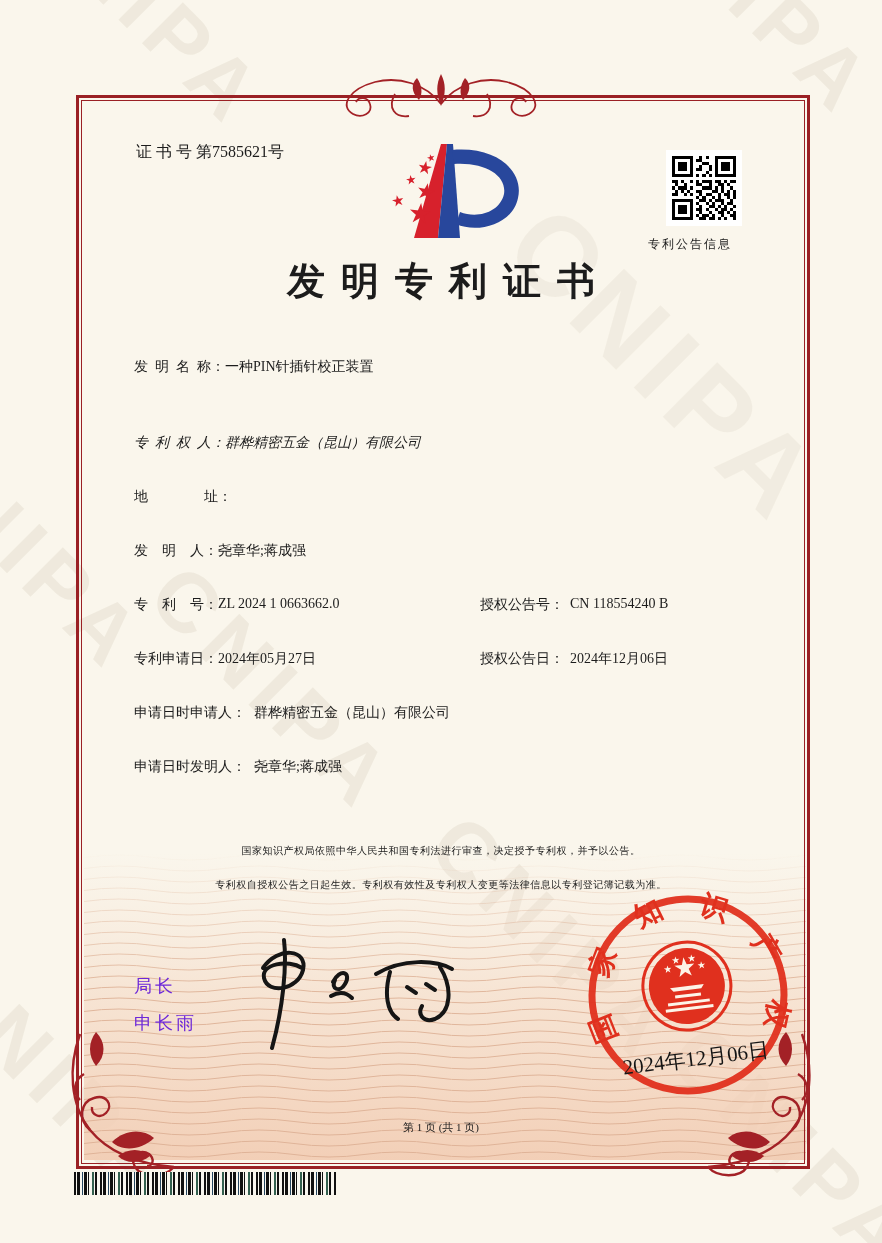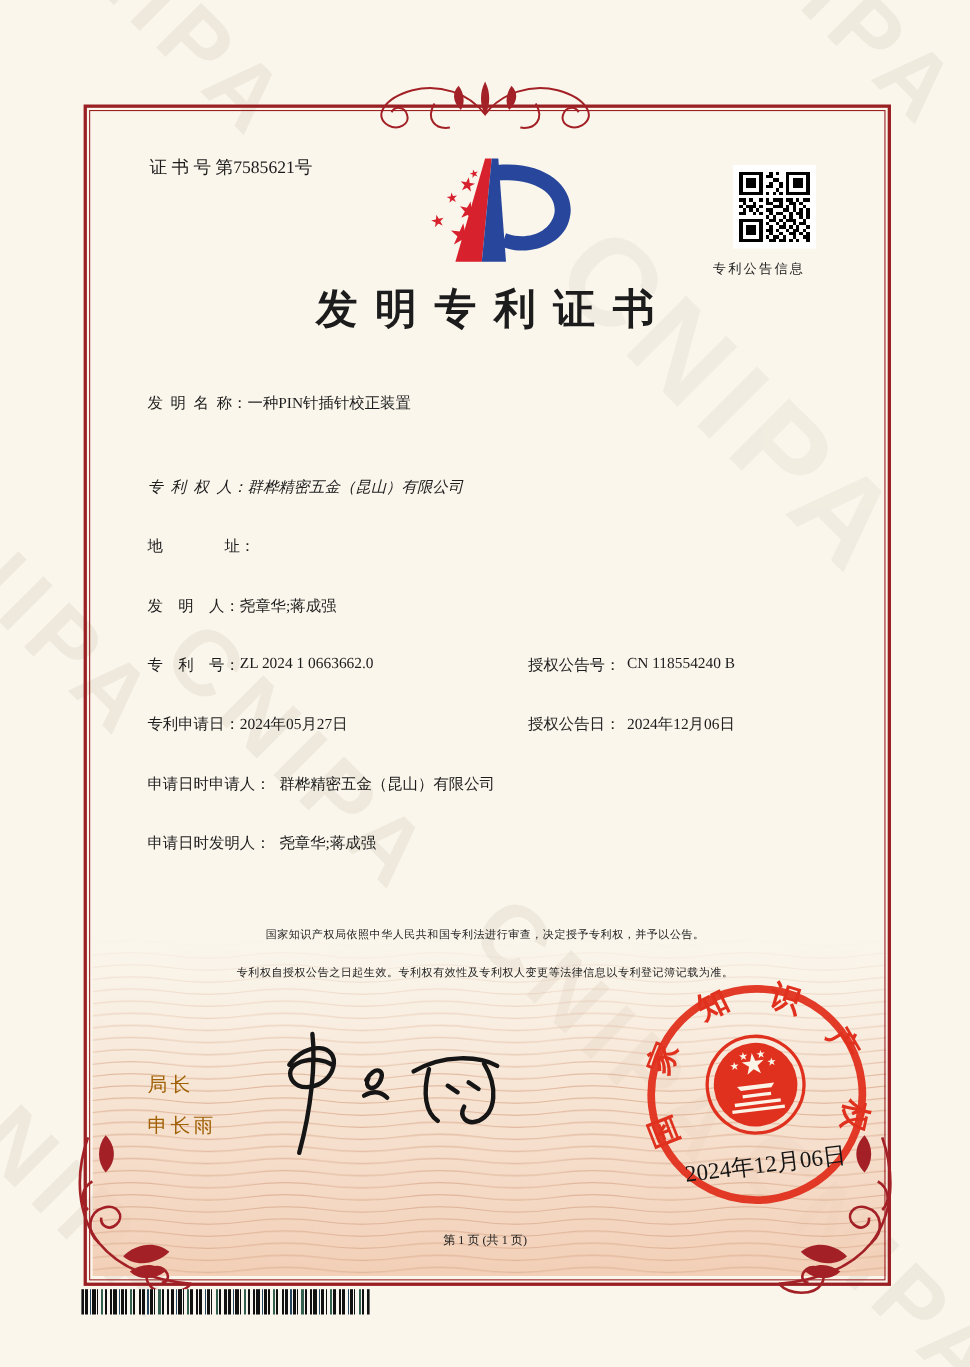--- a/index.html
+++ b/index.html
@@ -22,21 +22,21 @@
          font-size:38px;font-weight:bold;letter-spacing:16px;text-indent:16px;}
   .qr{position:absolute;left:666px;top:150px;}
   .qr-label{position:absolute;left:648px;top:236px;width:116px;text-align:left;
             font-size:12px;letter-spacing:2px;}
   .row{position:absolute;left:134px;display:flex;font-size:14px;}
   .cl{width:346px;display:flex;text-align:center;}
   .lbl{white-space:pre;}
   .statement{position:absolute;left:90px;top:834px;width:702px;text-align:center;
              font-size:10px;line-height:34px;letter-spacing:.5px;}
   .director{position:absolute;left:134px;font-size:18px;letter-spacing:3px;
-            font-family:"Liberation Sans","DejaVu Sans",sans-serif;color:#a16207;}
+            font-family:"Liberation Sans","DejaVu Sans",sans-serif;color:#6d28d9;}
   .sig{position:absolute;left:228px;top:932px;}
   .seal{position:absolute;left:583px;top:890px;transform:rotate(-7deg);}
   .footer{position:absolute;left:0;top:1120px;width:882px;text-align:center;font-size:11px;}
   .barcode{position:absolute;left:74px;top:1172px;width:262px;height:23px;
     background:repeating-linear-gradient(90deg,
       #101010 0 2px,#f8f6ef 2px 3px,
       #101010 3px 6px,#f8f6ef 6px 8px,
       #24455f 8px 9px,#f8f6ef 9px 10px,
       #101010 10px 13px,#f8f6ef 13px 14px,
       #101010 14px 15px,#f8f6ef 15px 18px,

